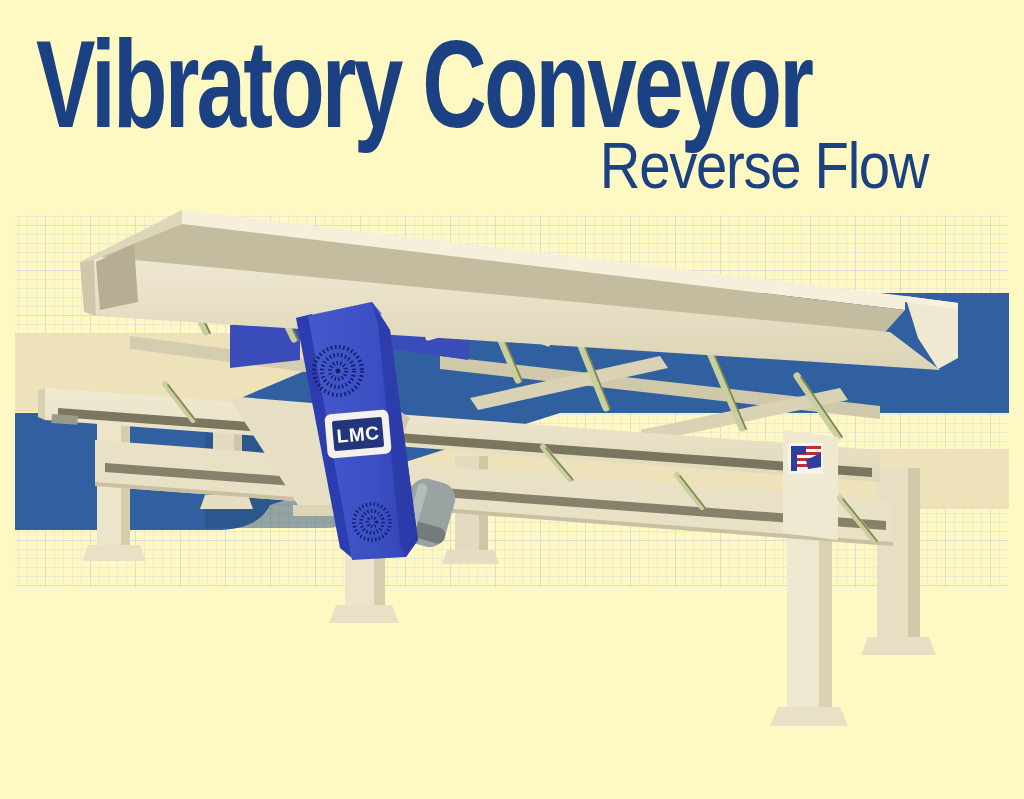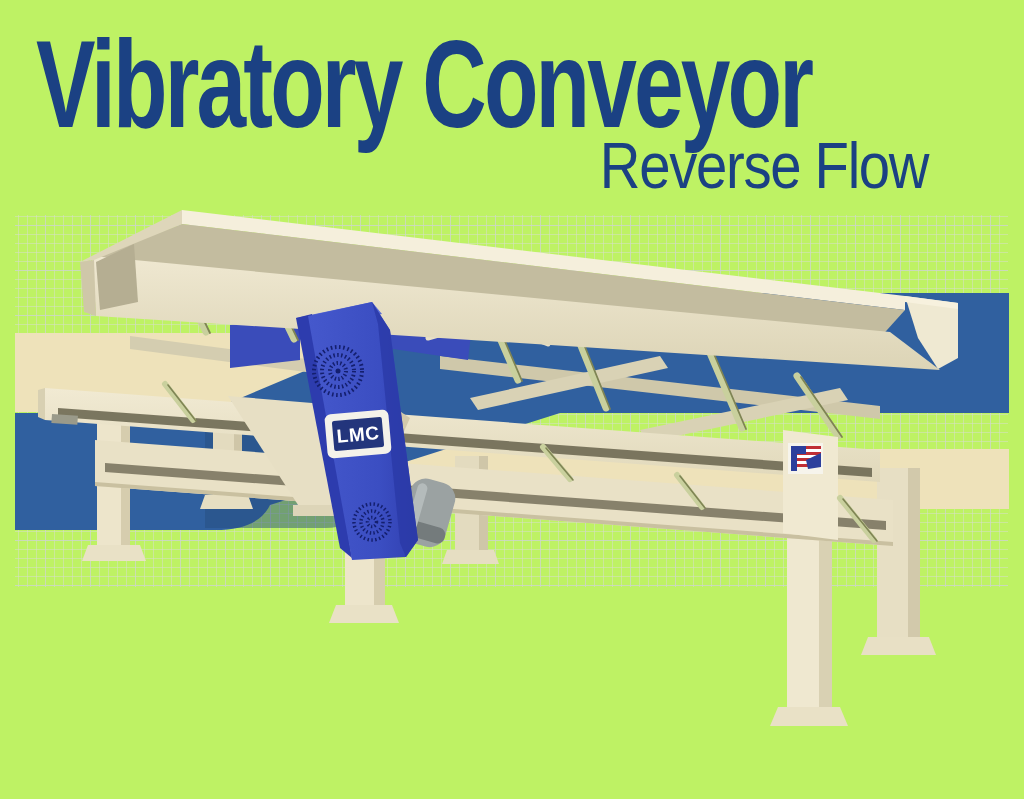--- a/index.html
+++ b/index.html
@@ -1,18 +1,18 @@
 <!DOCTYPE html>
 <html><head>
 <meta charset="utf-8">
 <style>
   html,body{margin:0;padding:0;background:#ffffff;}
   .stage{
     position:relative;width:1024px;height:799px;overflow:hidden;
-    background:#bef264;font-family:"Liberation Sans",sans-serif;
+    background:#fef9c3;font-family:"Liberation Sans",sans-serif;
   }
   .title{
     position:absolute;left:36px;top:22px;margin:0;
     font-size:124px;font-weight:bold;letter-spacing:-4px;
     color:#1b4183;white-space:nowrap;
     transform:scaleX(.72);transform-origin:left top;line-height:1.0;
   }
   .subtitle{
     position:absolute;right:96px;top:134px;
     font-size:64px;font-weight:400;letter-spacing:-1.5px;

